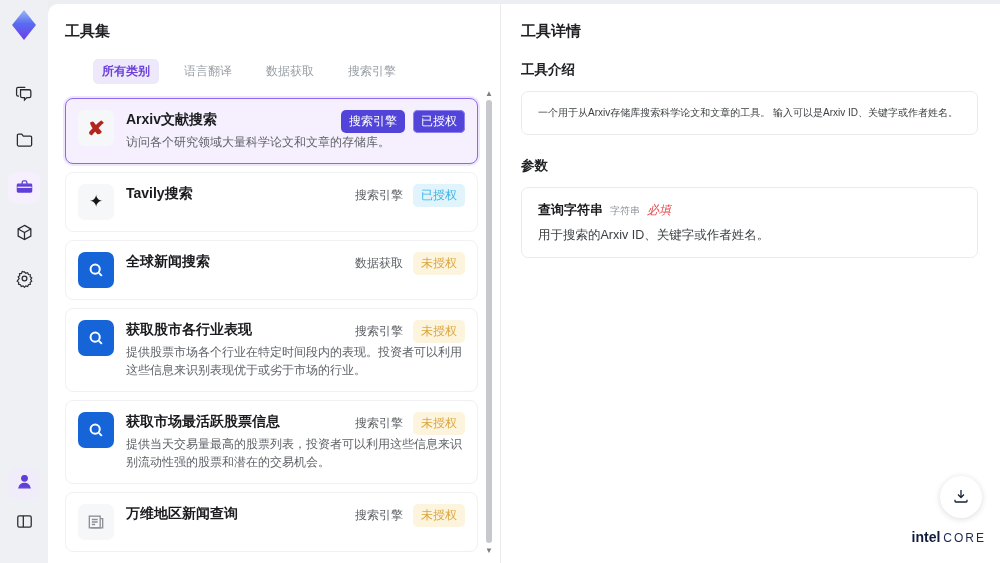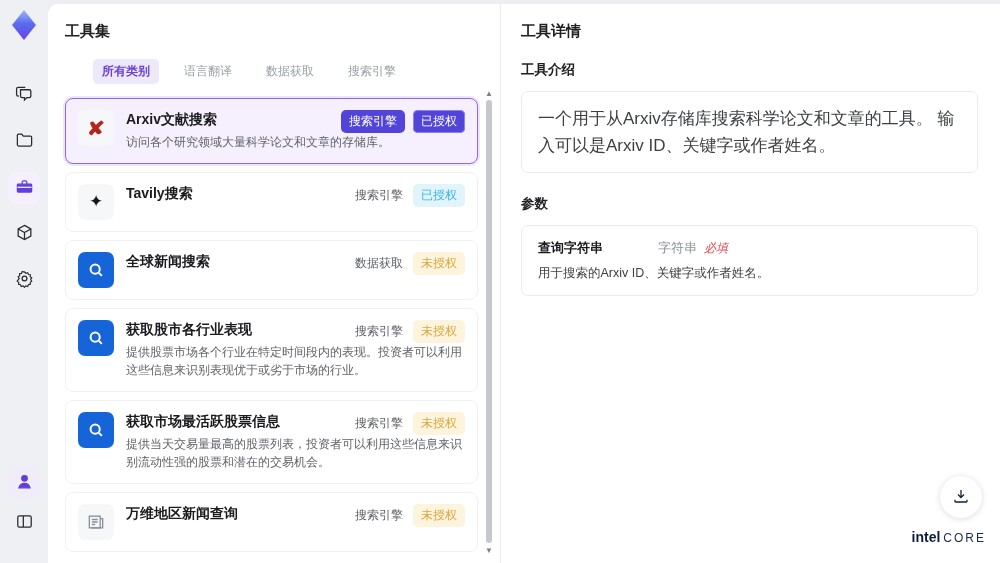--- a/index.html
+++ b/index.html
@@ -79,26 +79,26 @@
   .list-scrollbar .arrow { color:#7d7d85; font-size:8px; line-height:8px; text-align:center; }
   .list-scrollbar .thumb { position:absolute; top:10px; bottom:12px; left:1px; width:6px; background:#c7c8cd; border-radius:3px; }
   .list-scrollbar .arrow.down { position:absolute; bottom:0; left:0; right:0; }
 
   
   .detail-col { flex:1; border-left:1px solid #ebebee; padding:18px 22px 0 20px; position:relative; }
   .detail-title { font-size:15px; font-weight:bold; margin-bottom:20px; }
   .section-heading { font-size:13.5px; font-weight:bold; margin-bottom:12px; }
   .info-box {
     border:1px solid #ebebee; border-radius:7px; background:#fff;
-    padding:13px 16px; font-size:17px; color:#3c4043; line-height:1.6; margin-bottom:22px;
+    padding:13px 16px; font-size:10px; color:#3c4043; line-height:1.6; margin-bottom:22px;
   }
   .param-box { border:1px solid #ebebee; border-radius:7px; background:#fff; padding:13px 16px; }
   .param-head { display:flex; align-items:baseline; gap:7px; margin-bottom:8px; }
   .param-name { font-size:13px; font-weight:bold; color:#1b1b1f; }
-  .param-type { font-size:13px; color:#8a8f98;margin-left:48px; }
+  .param-type { font-size:10px; color:#8a8f98; }
   .param-required { font-size:12px; color:#e5484d;font-style:italic; }
   .param-desc { font-size:12.5px; color:#3c4043; }
 
   
   .fab {
     position:absolute; right:18px; bottom:45px; width:42px; height:42px; border-radius:50%;
     background:#fff; box-shadow:0 1px 6px rgba(0,0,0,.14); display:flex;
     align-items:center; justify-content:center; cursor:pointer; z-index:4;
   }
   .fab svg { width:18px; height:18px; stroke:#123; fill:none; stroke-width:1.7; }

